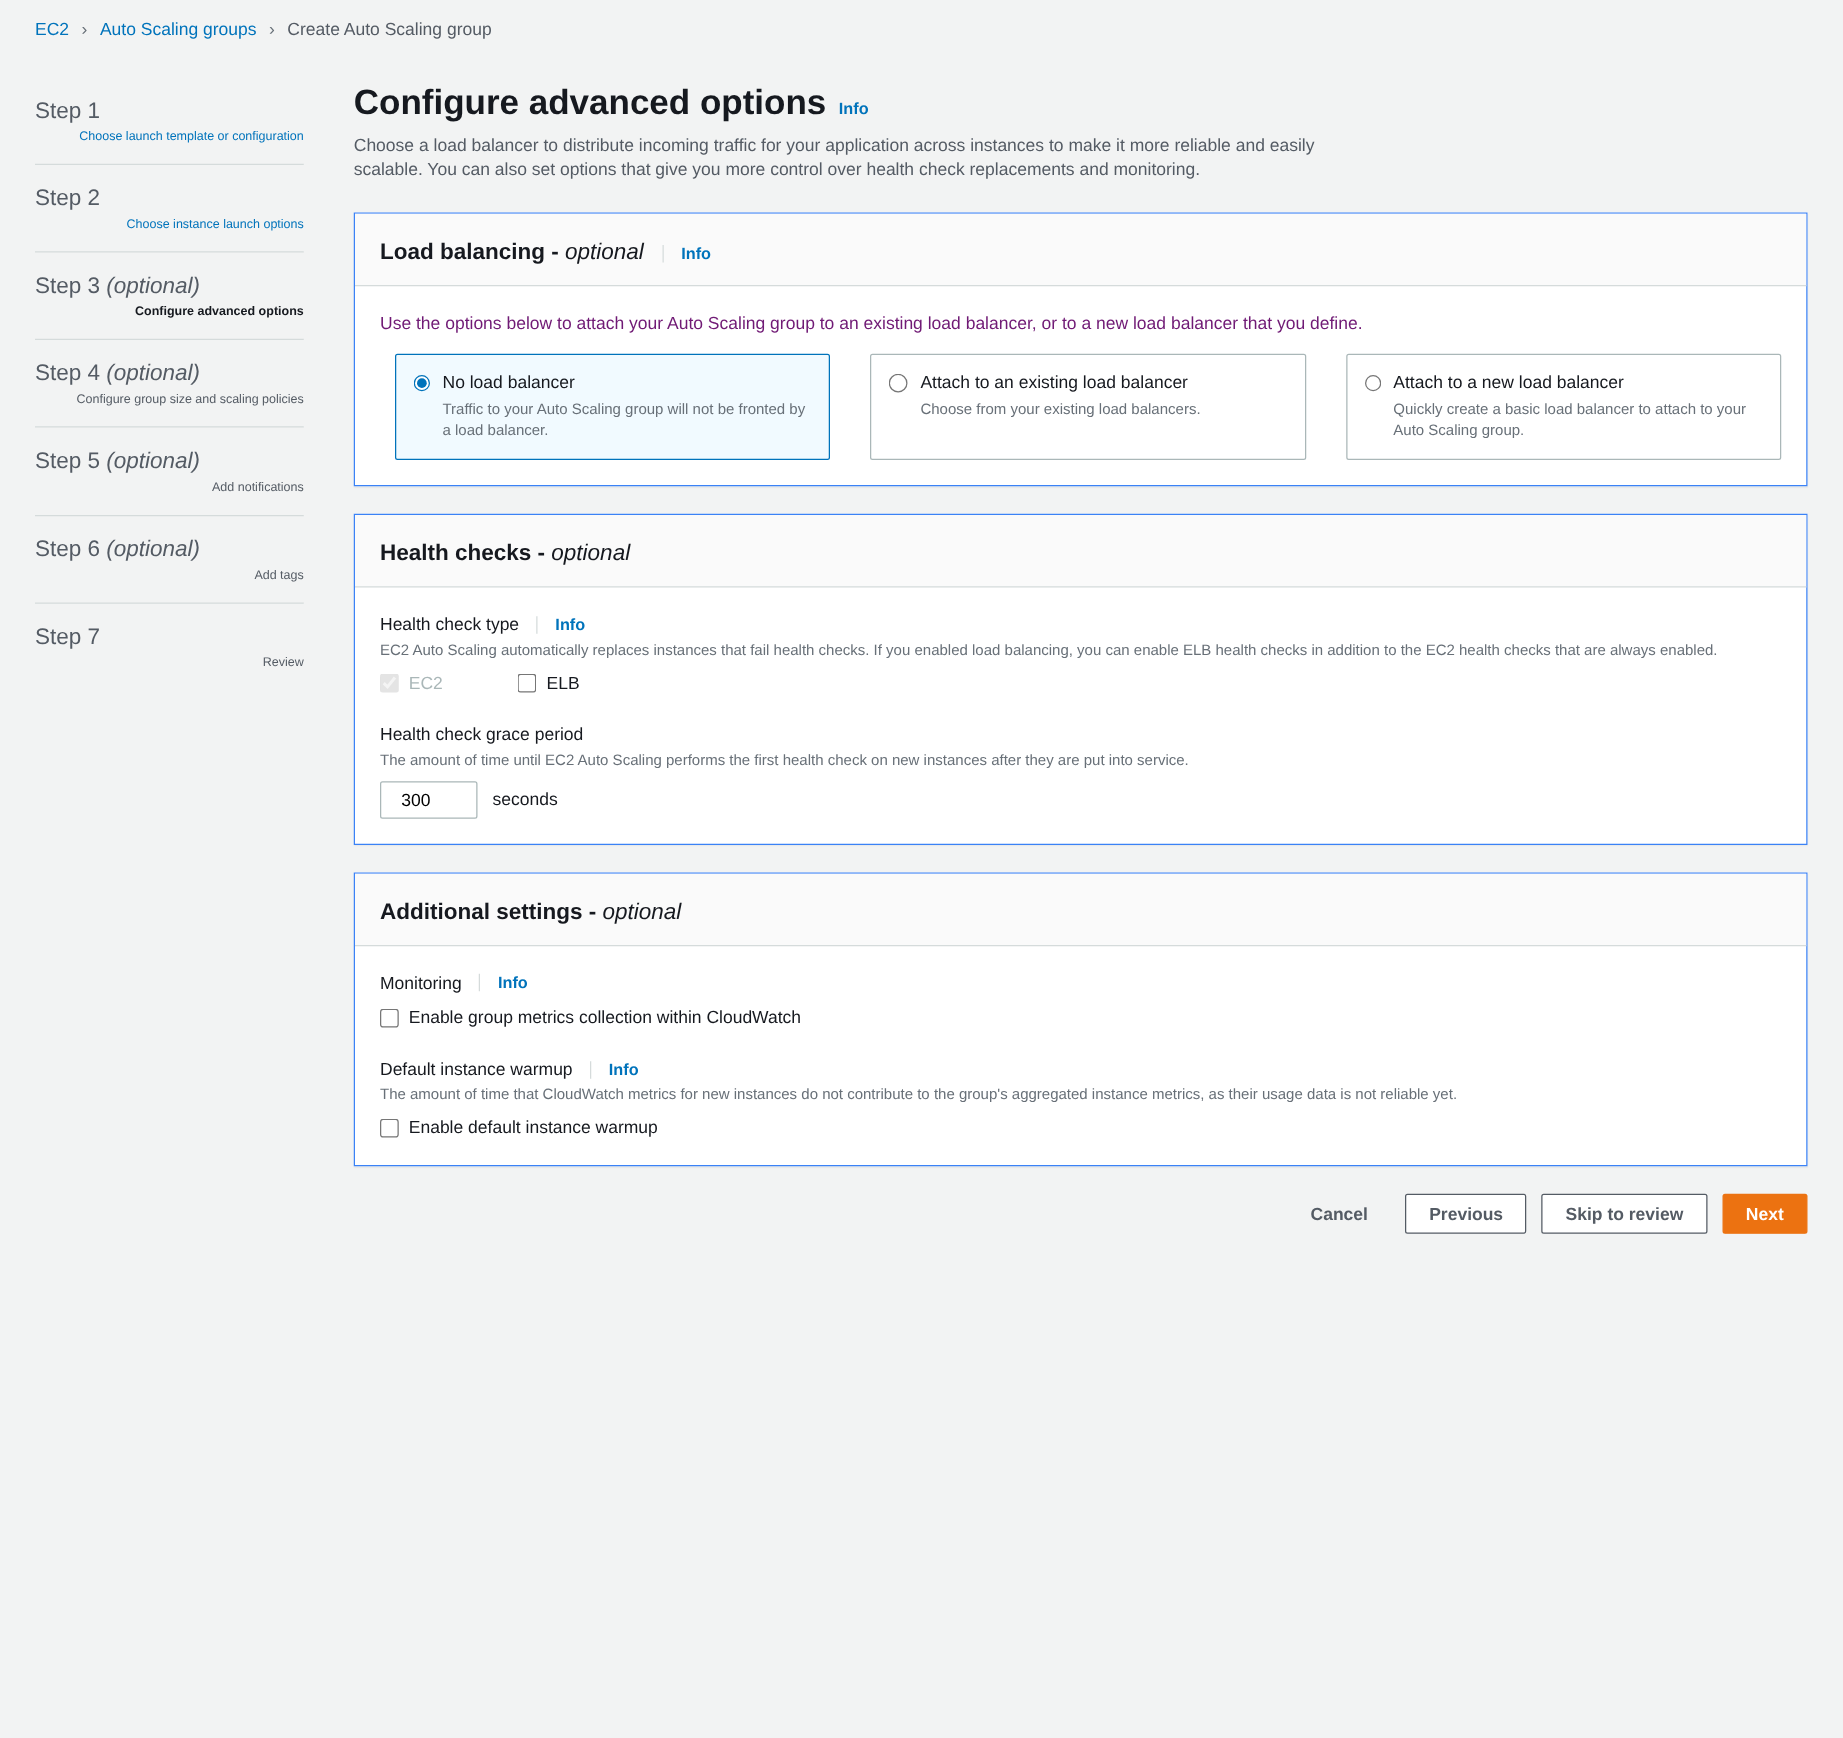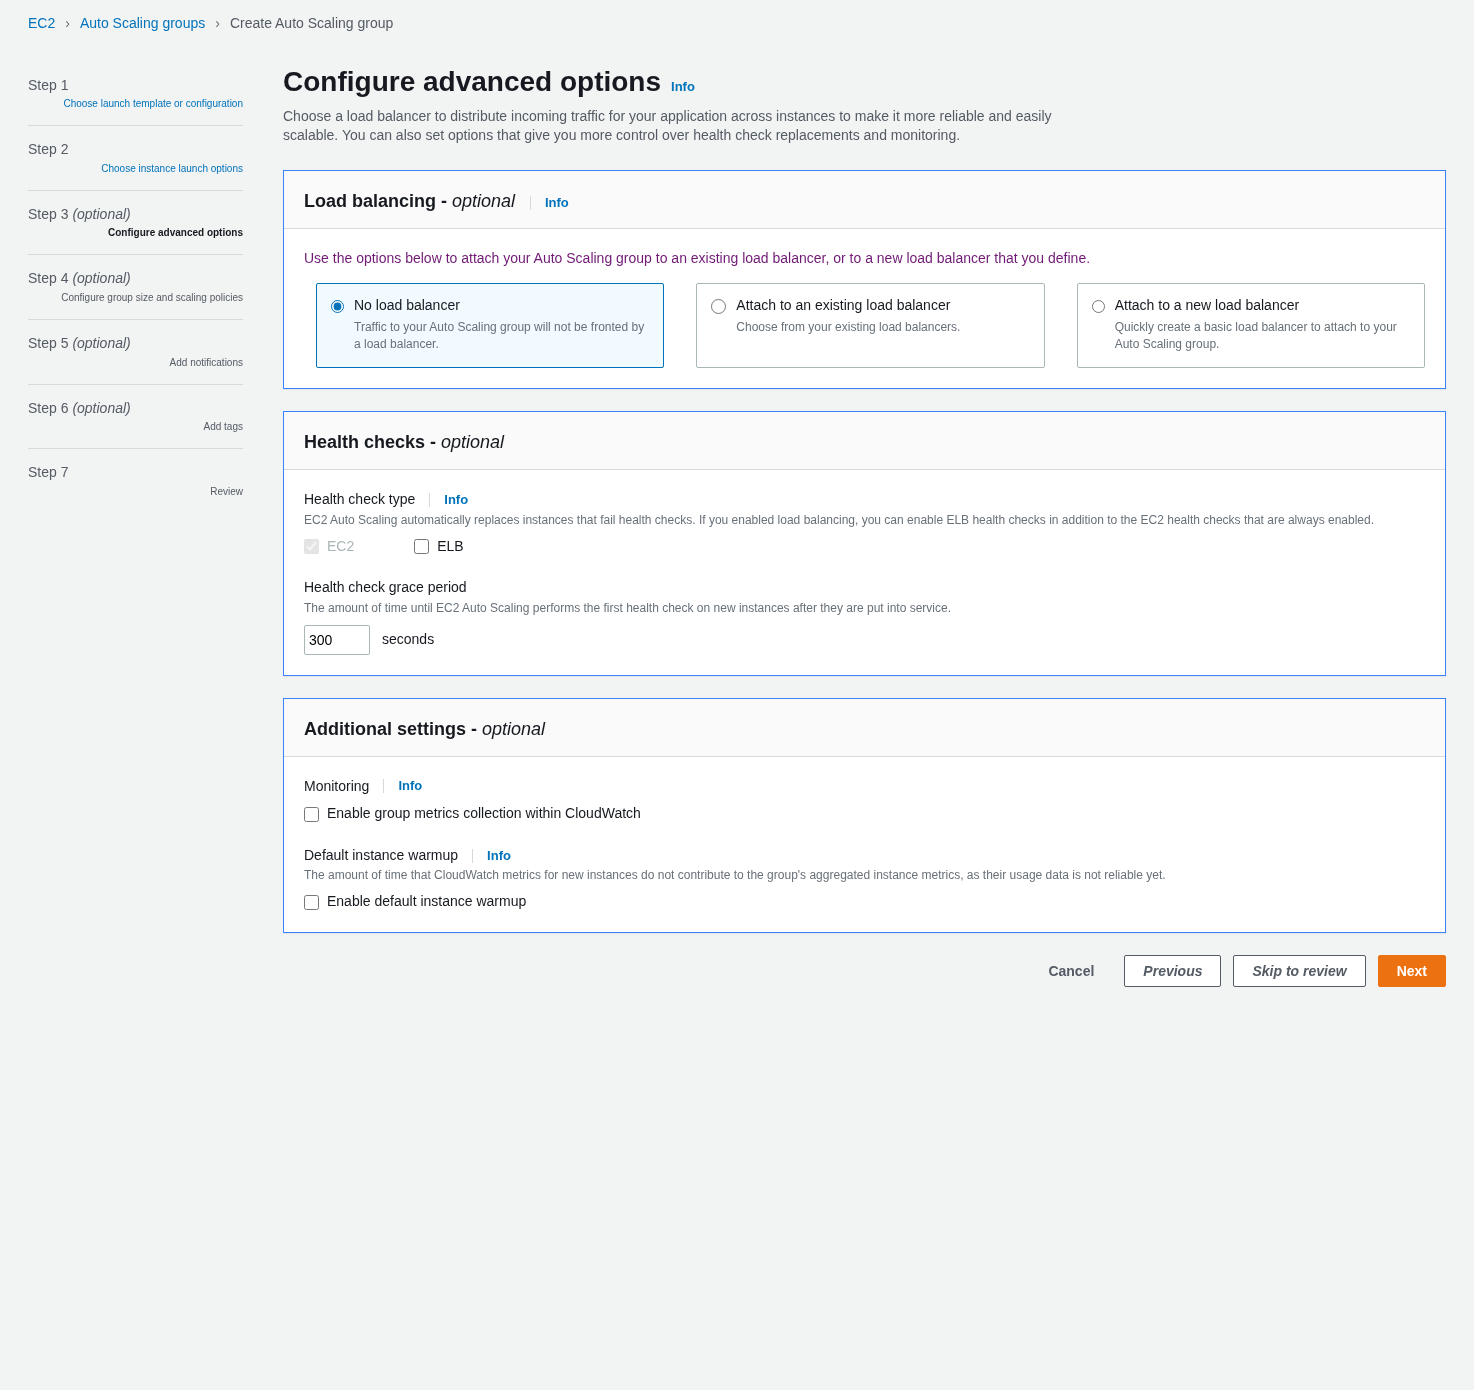--- a/index.html
+++ b/index.html
@@ -13,21 +13,21 @@
   .page { min-height: 100vh; padding: 14px 28px 28px 28px; }
   .breadcrumb { display: flex; align-items: center; gap: 10px; font-size: 14px; margin-bottom: 28px; }
   .breadcrumb a { color: #0073bb; text-decoration: none; }
   .breadcrumb .sep { color: #687078; }
   .breadcrumb .current { color: #545b64; }
 
   .layout { display: flex; gap: 40px; }
   .sidebar { width: 215px; flex-shrink: 0; }
   .step { padding: 14px 0; border-bottom: 1px solid #d5dbdb; }
   .step:last-child { border-bottom: none; }
-  .step-label { font-size: 14px; color: #545b64; margin-bottom: 2px; }
+  .step-label { font-size: 18px; color: #545b64; margin-bottom: 2px; }
   .step-label .opt { font-style: italic; }
   .step-title { font-size: 10px; color: #545b64; text-align: right; }
   .step-title.link { color: #0073bb; }
   .step-title.active { color: #16191f; font-weight: 700; }
 
   .main { flex: 1; min-width: 0; }
   .page-title-row { display: flex; align-items: baseline; gap: 10px; margin-bottom: 6px; }
   h1 { font-size: 28px; font-weight: 700; }
   .info-link { color: #0073bb; font-size: 13px; font-weight: 700; text-decoration: none; }
   .page-desc { color: #545b64; font-size: 14px; margin-bottom: 24px; max-width: 820px; }
@@ -53,28 +53,28 @@
   .inline-info { display:inline-flex; align-items:center; gap:10px; }
   .vdiv { display:inline-block; width:1px; height:14px; background:#d5dbdb; margin:0 4px; }
 
   .check-row { display:flex; align-items:center; gap:8px; font-size:14px; }
   .check-row input[type=checkbox] { width:15px; height:15px; accent-color:#0073bb; }
   .check-row.disabled { color:#aab7b8; }
   .check-row.disabled input { opacity:0.6; }
 
   .checks-inline { display:flex; gap:60px; margin-top:8px; }
 
-  .num-input { width: 66px; padding: 6px 4px; border:1px solid #aab7b8; border-radius:2px; font-size:14px; }
+  .num-input { width: 78px; padding: 6px 16px; border:1px solid #aab7b8; border-radius:2px; font-size:14px; }
   .grace-row { display:flex; align-items:center; gap:12px; }
   .section-gap { margin-top: 22px; }
 
   .footer { display:flex; justify-content:flex-end; align-items:center; gap:12px; }
   .btn { padding: 7px 18px; font-size: 14px; border-radius: 2px; cursor:pointer; font-weight:700; }
   .btn-link { background:none; border:none; color:#545b64; }
-  .btn-outline { background:#fff; border:1px solid #545b64; color:#545b64;font-style:italic; }
+  .btn-outline { background:#fff; border:1px solid #545b64; color:#545b64; }
   .btn-primary { background:#ec7211; border:1px solid #ec7211; color:#fff; }
 </style>
 </head>
 <body>
 
 <div class="page">
   <div class="breadcrumb">
     <a href="#">EC2</a>
     <span class="sep">›</span>
     <a href="#">Auto Scaling groups</a>

